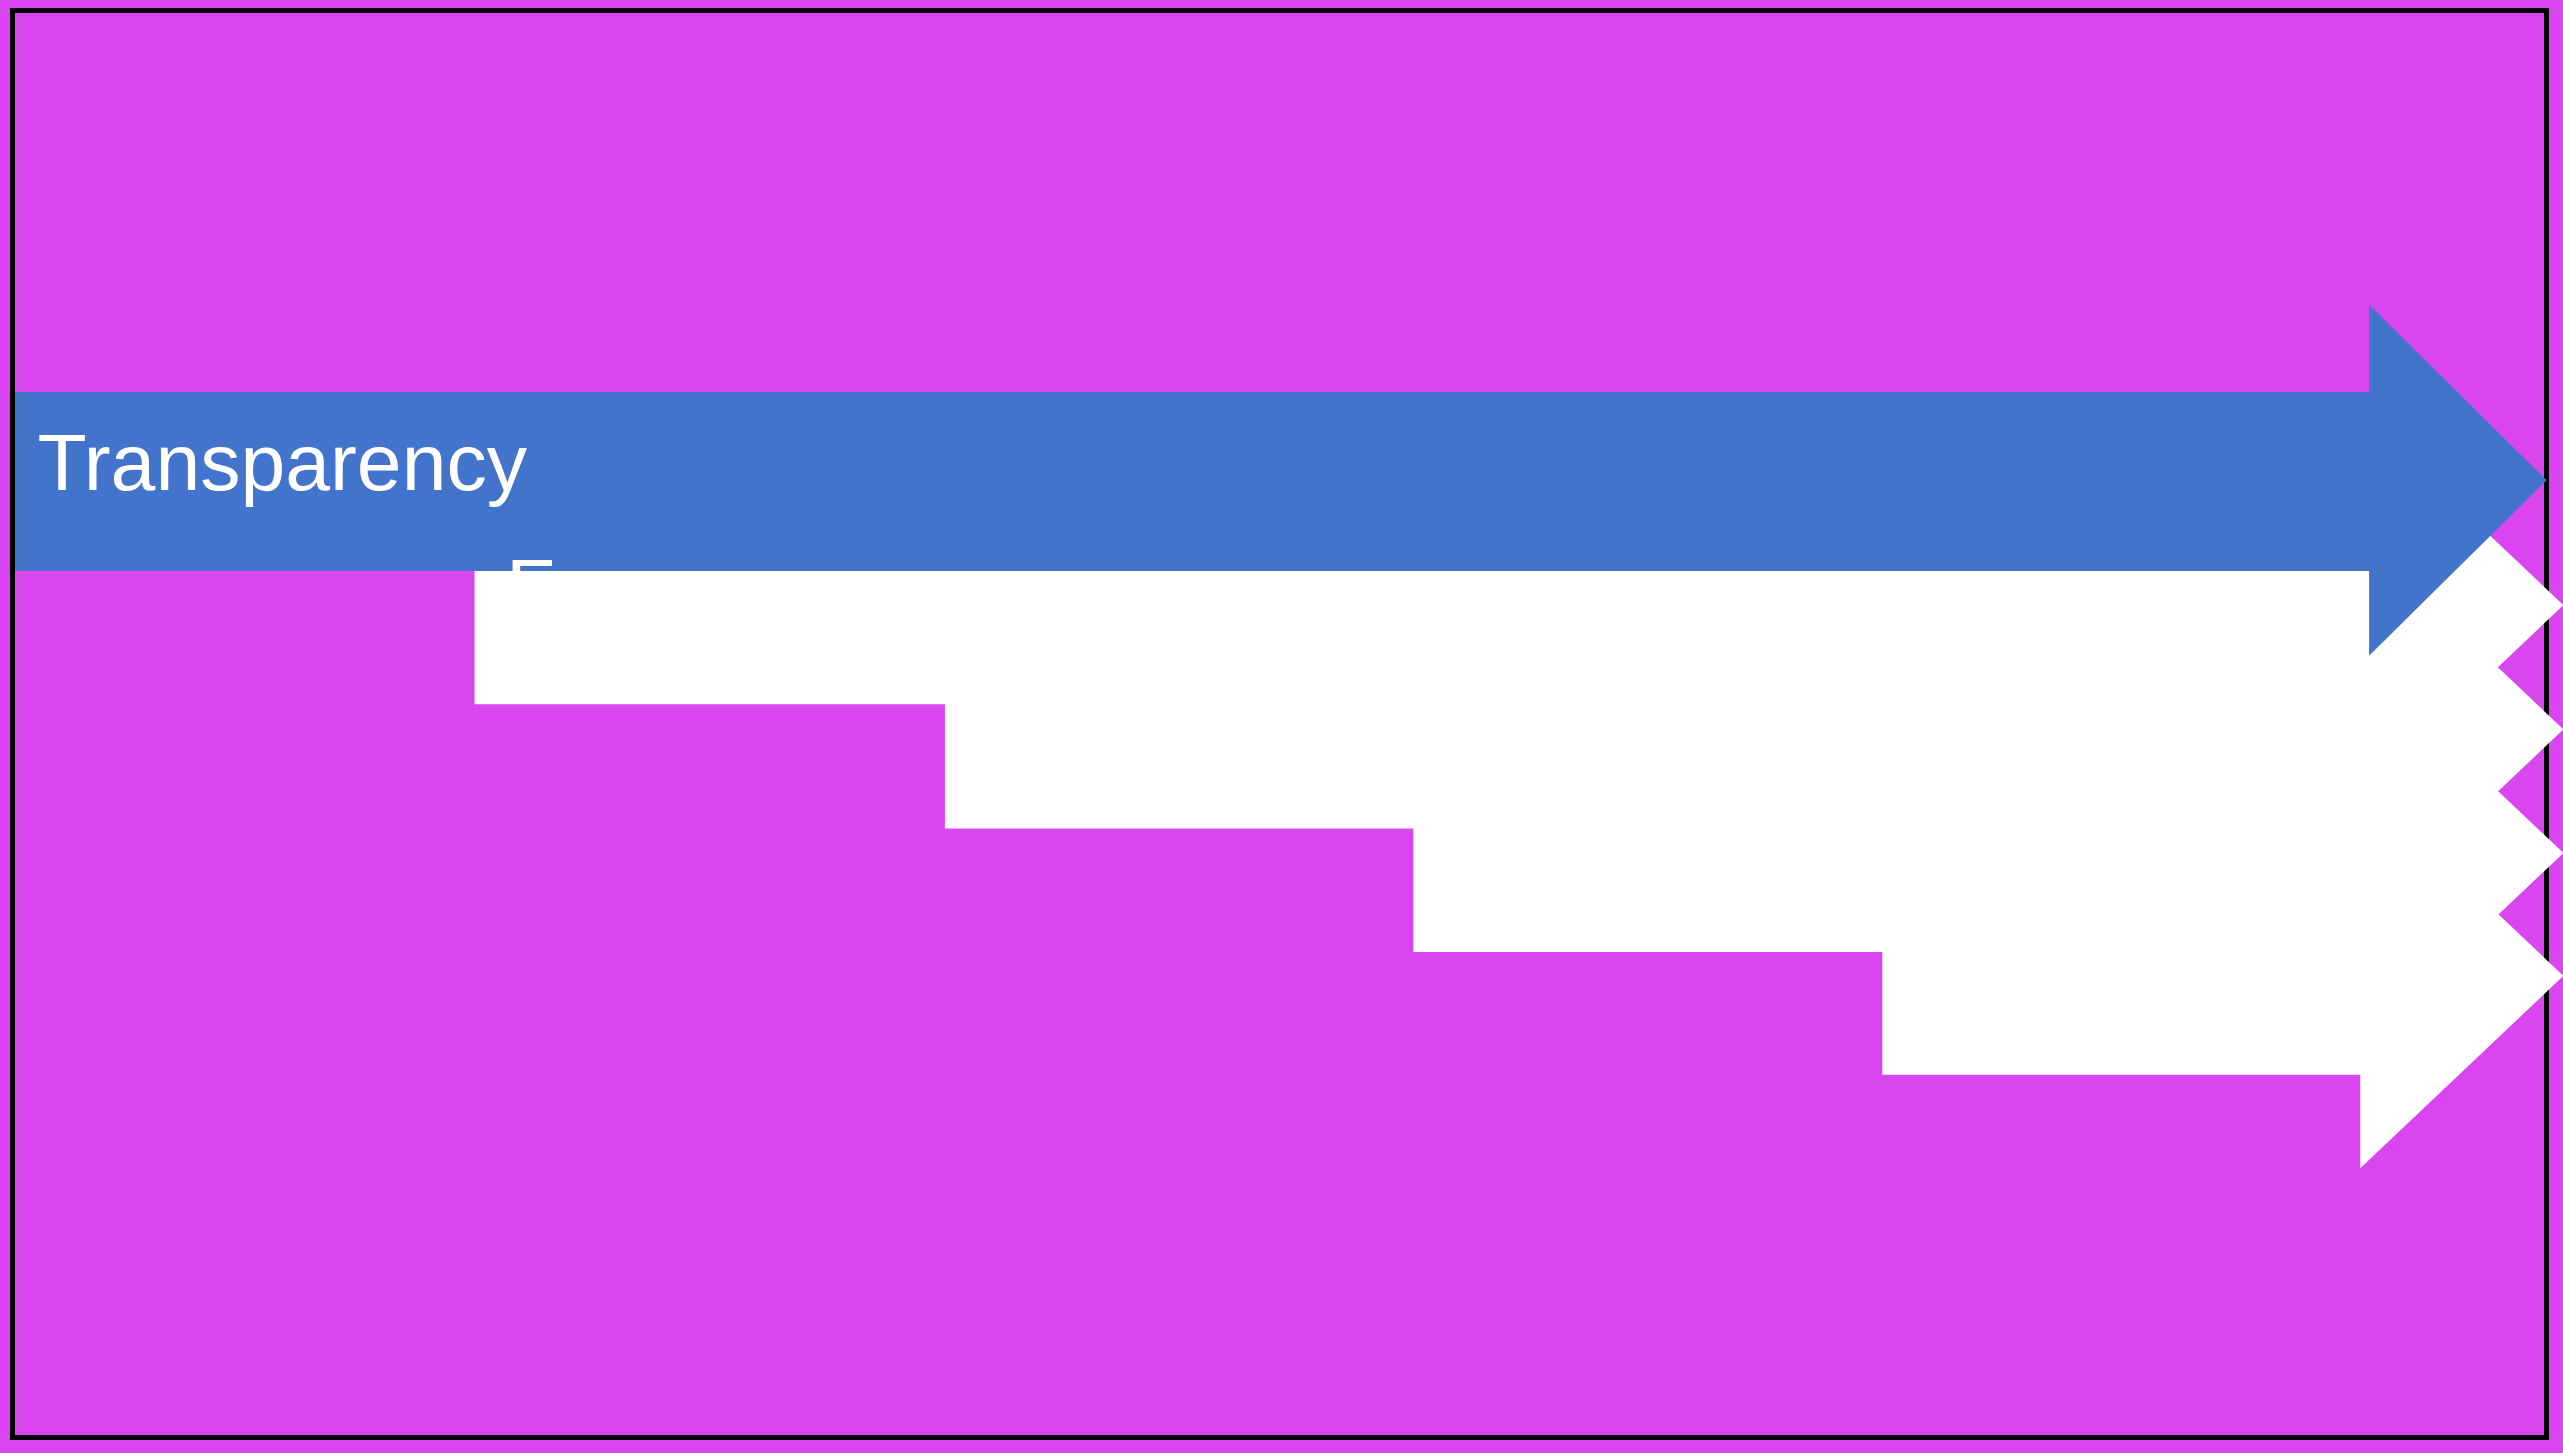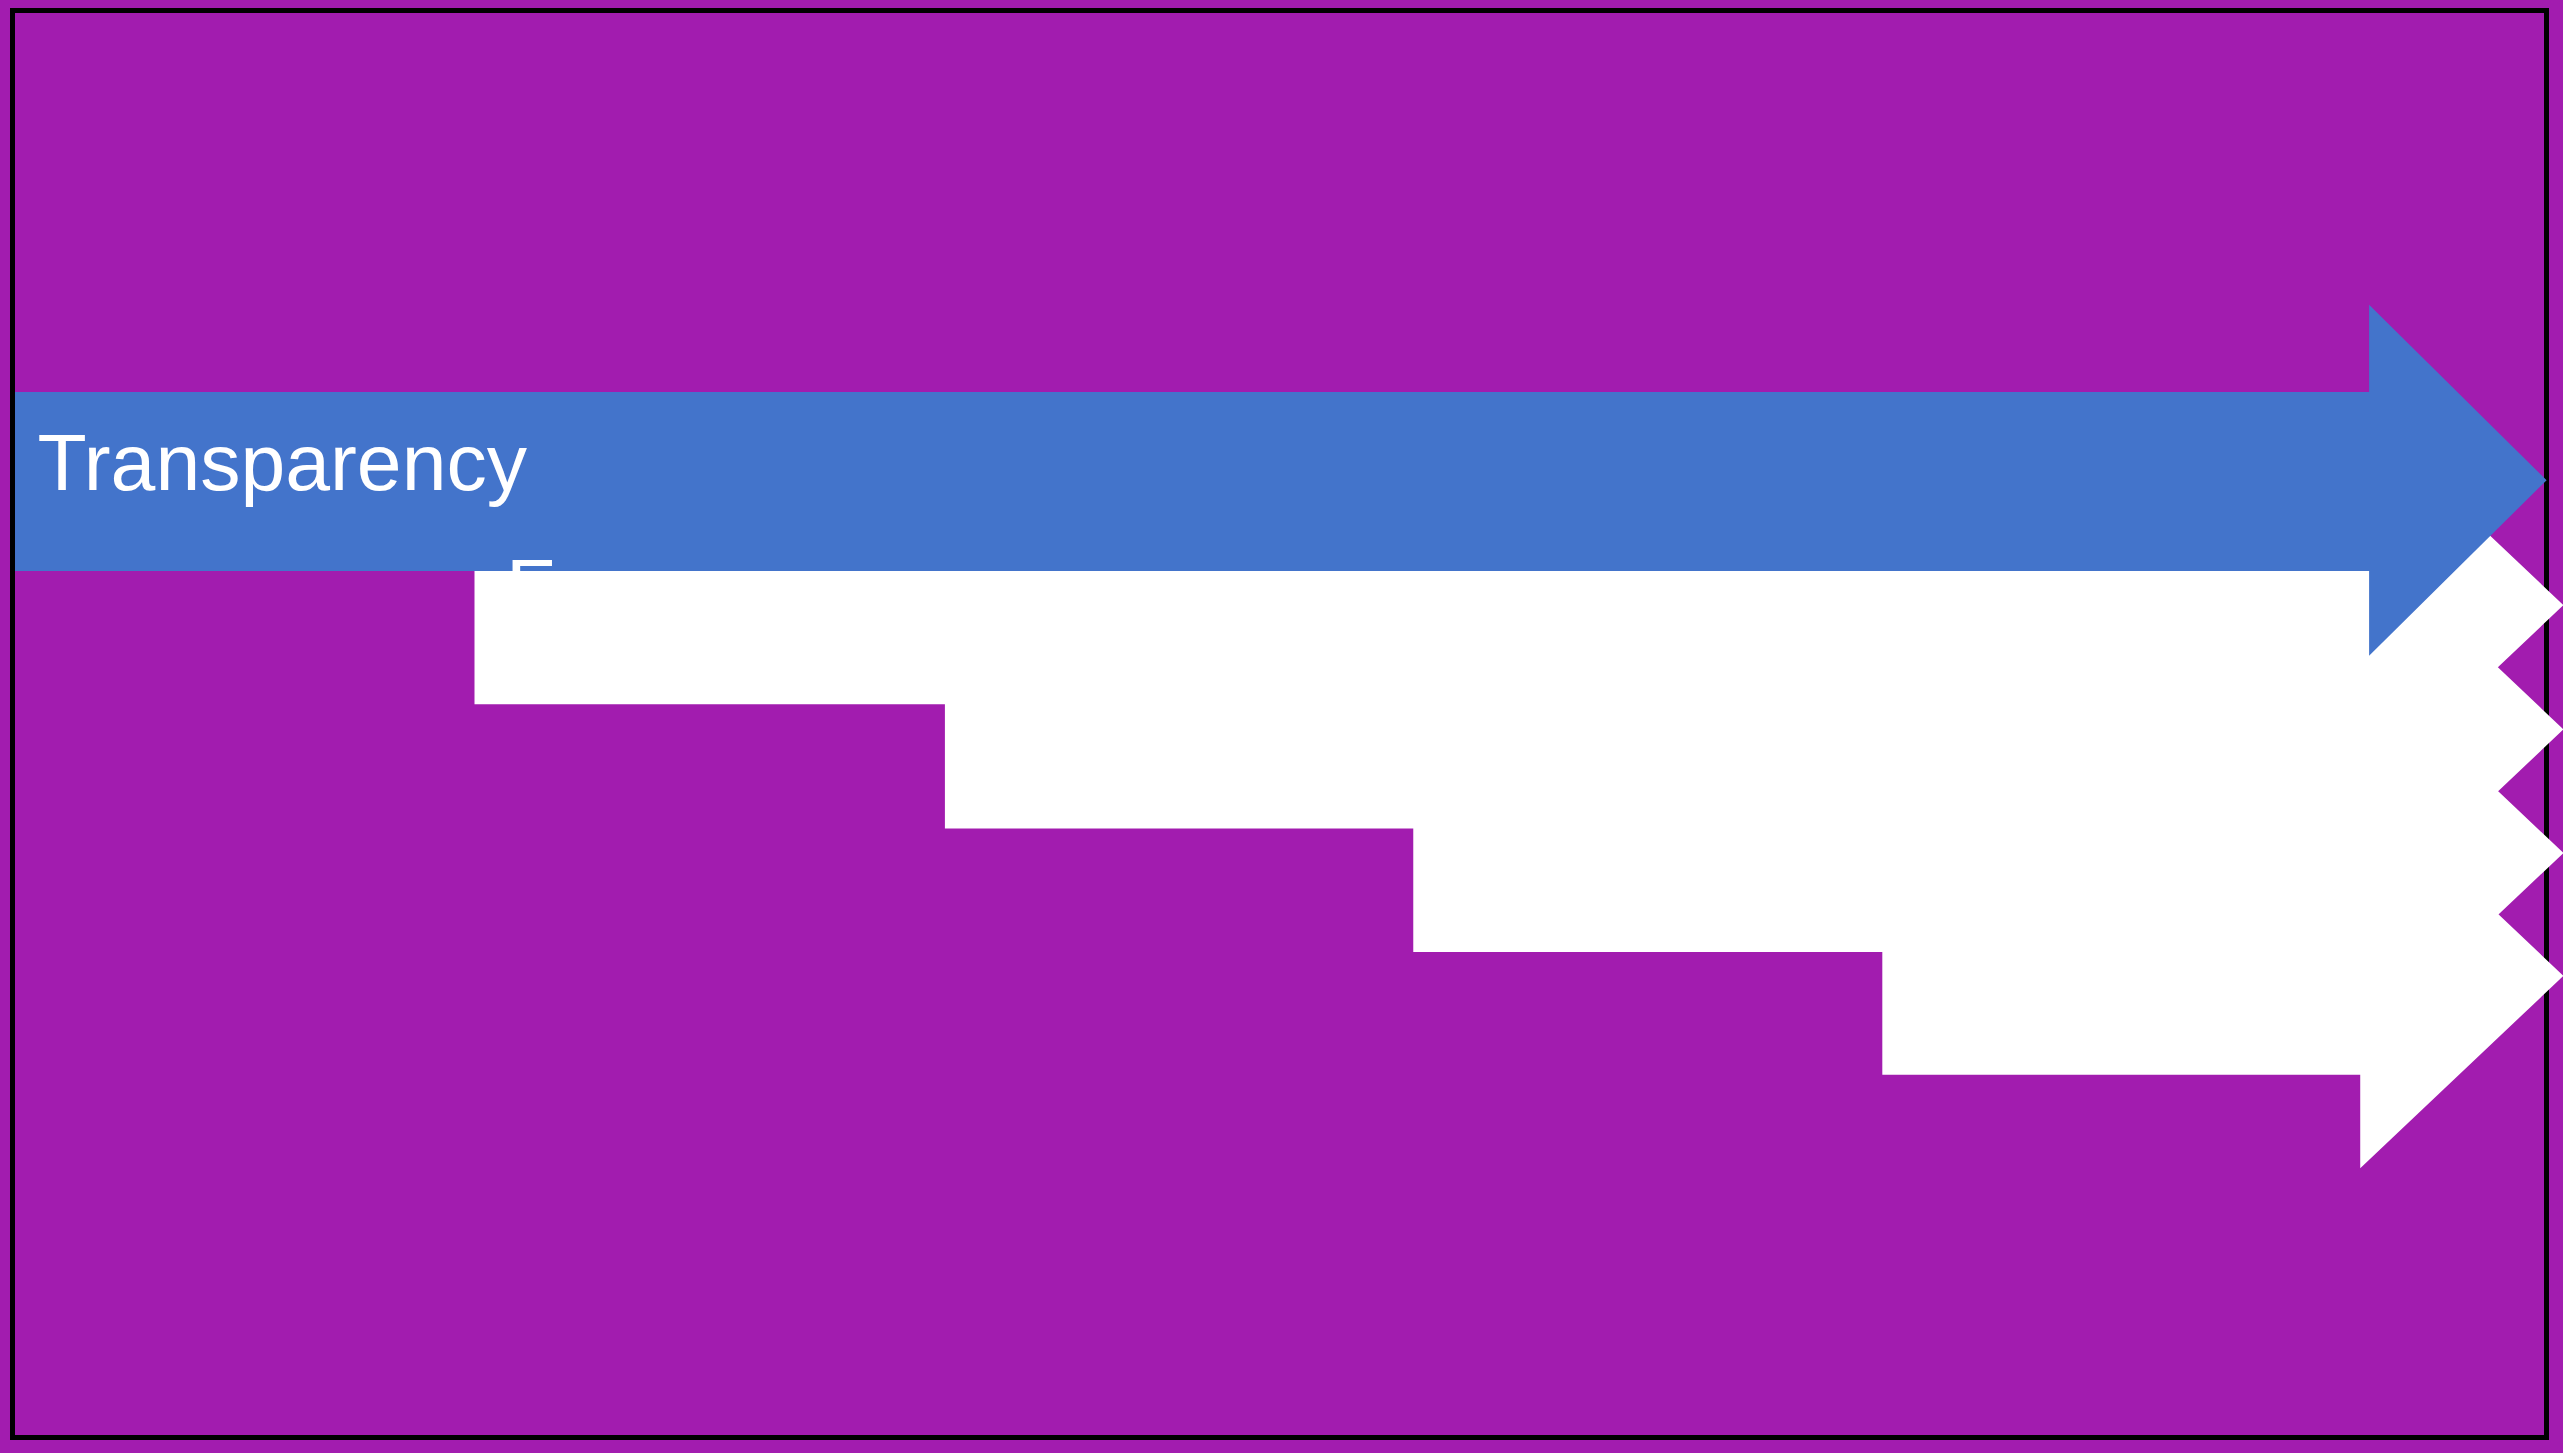--- a/index.html
+++ b/index.html
@@ -10,21 +10,21 @@
   body {
     width: 2563px;
     height: 1454px;
     font-family: "Liberation Sans", sans-serif;
     overflow: hidden;
   }
   #canvas {
     position: relative;
     width: 2563px;
     height: 1454px;
-    background: #a21caf;
+    background: #d946ef;
   }
   #frame-border {
     position: absolute;
     left: 9.6px;
     top: 7.5px;
     width: 2539px;
     height: 1432px;
     border: 5.5px solid #000000;
     box-sizing: border-box;
   }

